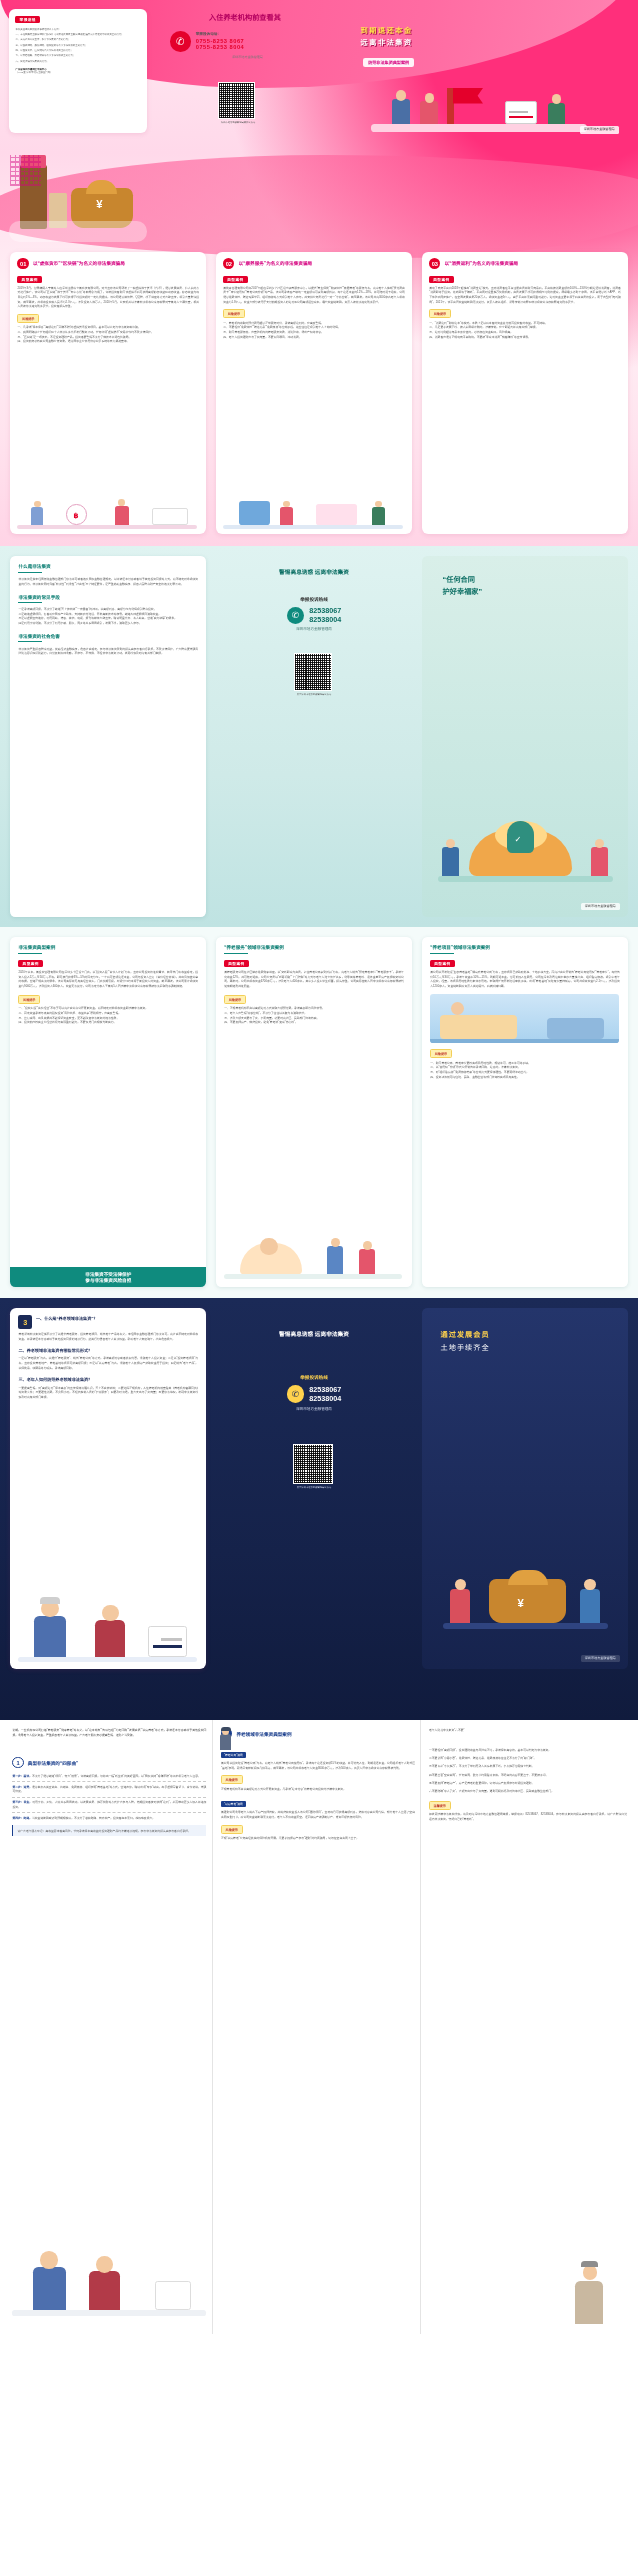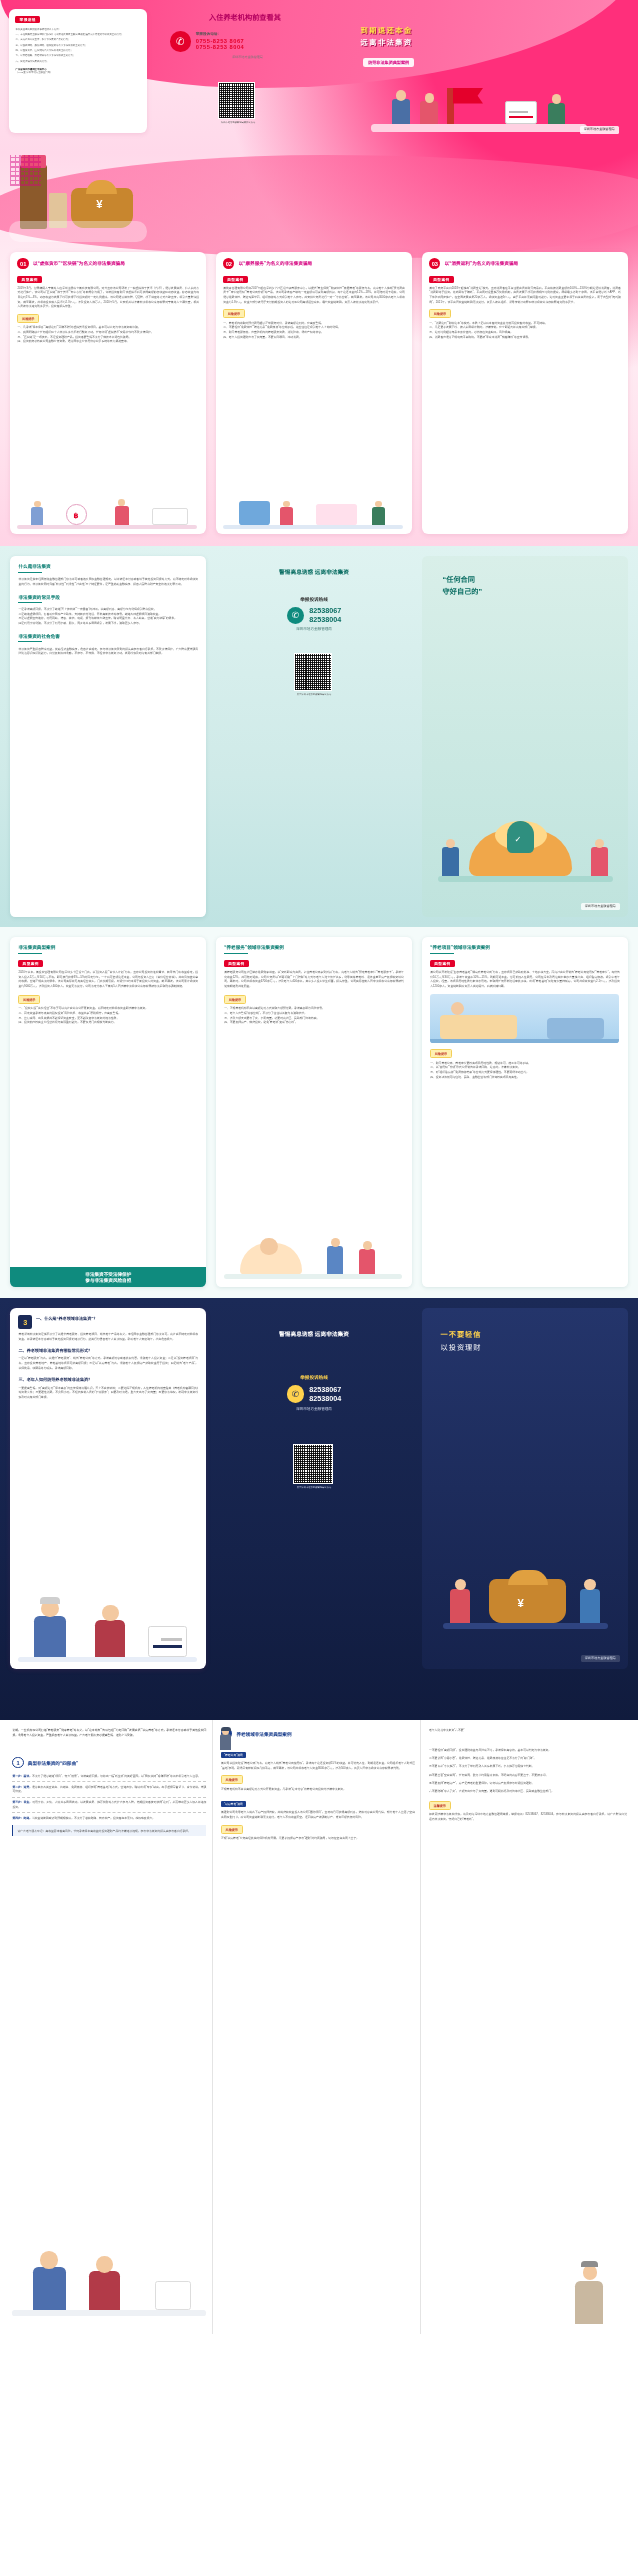--- a/index.html
+++ b/index.html
@@ -269,21 +269,21 @@
     <div class="t7" style="margin-top:3.1px;color:#4a7a74;">深圳市地方金融管理局</div>
     <div style="margin:19.6px auto 0;width:41px;">
       <div class="qr" style="width:38px;height:38px;"></div>
       <div class="qr-lbl">关注深圳市地方金融管理局公众号</div>
     </div>
   </div>
 
   <div style="position:absolute;left:422px;top:10.3px;width:206px;height:361px;background:linear-gradient(180deg,#d9efe9,#bfe3dd);border-radius:5.2px;overflow:hidden;">
     <div style="position:absolute;left:20.6px;top:18.5px;">
       <div class="t14 big-green">“任何合同</div>
-      <div class="t14 big-green" style="margin-top:3.1px;">守好自己的”</div>
+      <div class="t14 big-green" style="margin-top:3.1px;">护好幸福家”</div>
     </div>
 
     <div style="position:absolute;left:15.5px;bottom:31px;width:175px;height:113px;">
       <div style="position:absolute;left:31px;bottom:10.3px;width:103px;height:46px;background:#f0a74a;border-radius:52px 52px 10.3px 10.3px;"></div>
       <div style="position:absolute;left:57px;bottom:36px;width:52px;height:29px;background:#ffd98a;border-radius:50%;"></div>
       <div style="position:absolute;left:69px;bottom:33px;width:27px;height:32px;background:#2f8f7f;border-radius:13.4px 13.4px 5.2px 5.2px;"></div>
       <div style="position:absolute;left:77px;bottom:42px;color:#fff;font-size:8.2px;">✓</div>
       <div style="position:absolute;left:4.1px;bottom:10.3px;width:17.5px;height:29px;background:#3a6ea5;border-radius:3.1px 3.1px 0 0;"></div>
       <div style="position:absolute;left:8.2px;bottom:38px;width:9.3px;height:9.3px;background:#f3c9a0;border-radius:50%;"></div>
       <div style="position:absolute;right:4.1px;bottom:10.3px;width:17.5px;height:29px;background:#e4556b;border-radius:3.1px 3.1px 0 0;"></div>
@@ -392,22 +392,22 @@
     </div>
     <div class="t7" style="margin-top:4.1px;color:#cfd8ee;">深圳市地方金融管理局</div>
     <div style="margin:31px auto 0;width:43px;">
       <div class="qr" style="width:40px;height:40px;"></div>
       <div class="qr-lbl" style="color:#cfd8ee;">关注深圳市地方金融管理局公众号</div>
     </div>
   </div>
 
   <div style="position:absolute;left:422px;top:10.3px;width:206px;height:361px;background:linear-gradient(180deg,#24356b,#16234d);border-radius:5.2px;overflow:hidden;">
     <div style="position:absolute;left:18.5px;top:20.6px;">
-      <div class="t14 big-yellow" style="letter-spacing:1px;">一不要轻信</div>
-      <div class="t14 c-white" style="letter-spacing:1px;margin-top:3.1px;">以投资理财</div>
+      <div class="t14 big-yellow" style="letter-spacing:1px;">通过发展会员</div>
+      <div class="t14 c-white" style="letter-spacing:1px;margin-top:3.1px;">土地手续齐全</div>
     </div>
     <div style="position:absolute;left:20.6px;bottom:36px;width:165px;height:118px;">
       <div style="position:absolute;left:46px;bottom:10.3px;width:77px;height:44px;background:#c8862e;border-radius:7.2px 7.2px 12.4px 12.4px;"></div>
       <div style="position:absolute;left:65px;bottom:48px;width:40px;height:15.5px;background:#e0a040;border-radius:17.5px 17.5px 0 0;"></div>
       <div style="position:absolute;left:75px;bottom:24px;color:#fff;font-size:11.3px;font-weight:bold;">¥</div>
       <div style="position:absolute;left:7.2px;bottom:10.3px;width:20.6px;height:34px;background:#d94f5c;border-radius:4.1px 4.1px 0 0;"></div>
       <div style="position:absolute;left:12px;bottom:43px;width:11.3px;height:11.3px;background:#f3c9a0;border-radius:50%;"></div>
       <div style="position:absolute;right:7.2px;bottom:10.3px;width:20.6px;height:34px;background:#3f78b5;border-radius:4.1px 4.1px 0 0;"></div>
       <div style="position:absolute;right:12px;bottom:43px;width:11.3px;height:11.3px;background:#f3c9a0;border-radius:50%;"></div>
       <div style="position:absolute;left:0;bottom:4.1px;width:165px;height:6.2px;background:#2f4480;border-radius:3.1px;"></div>

